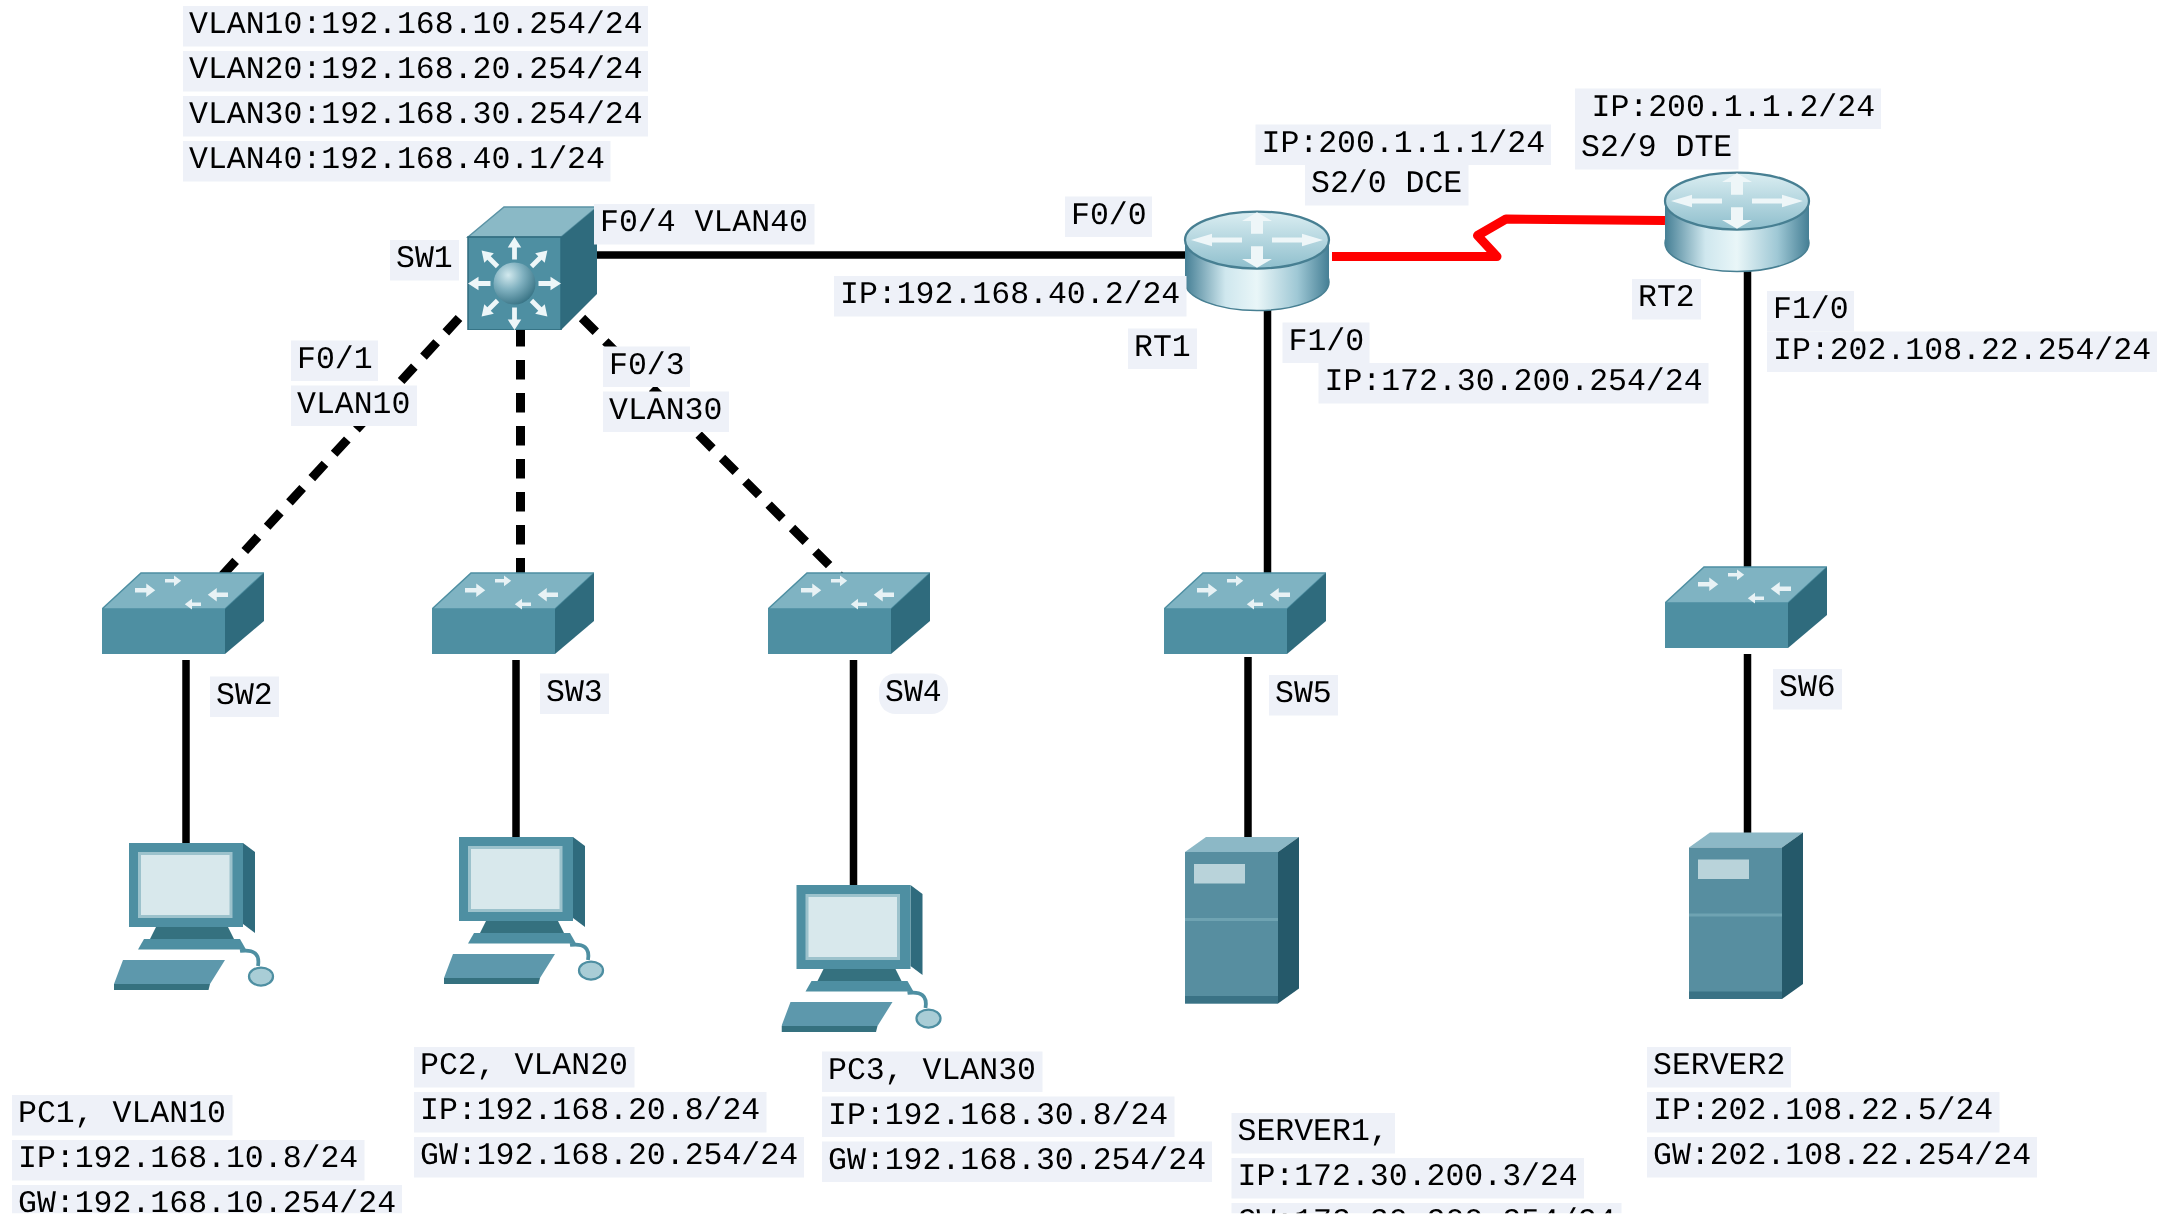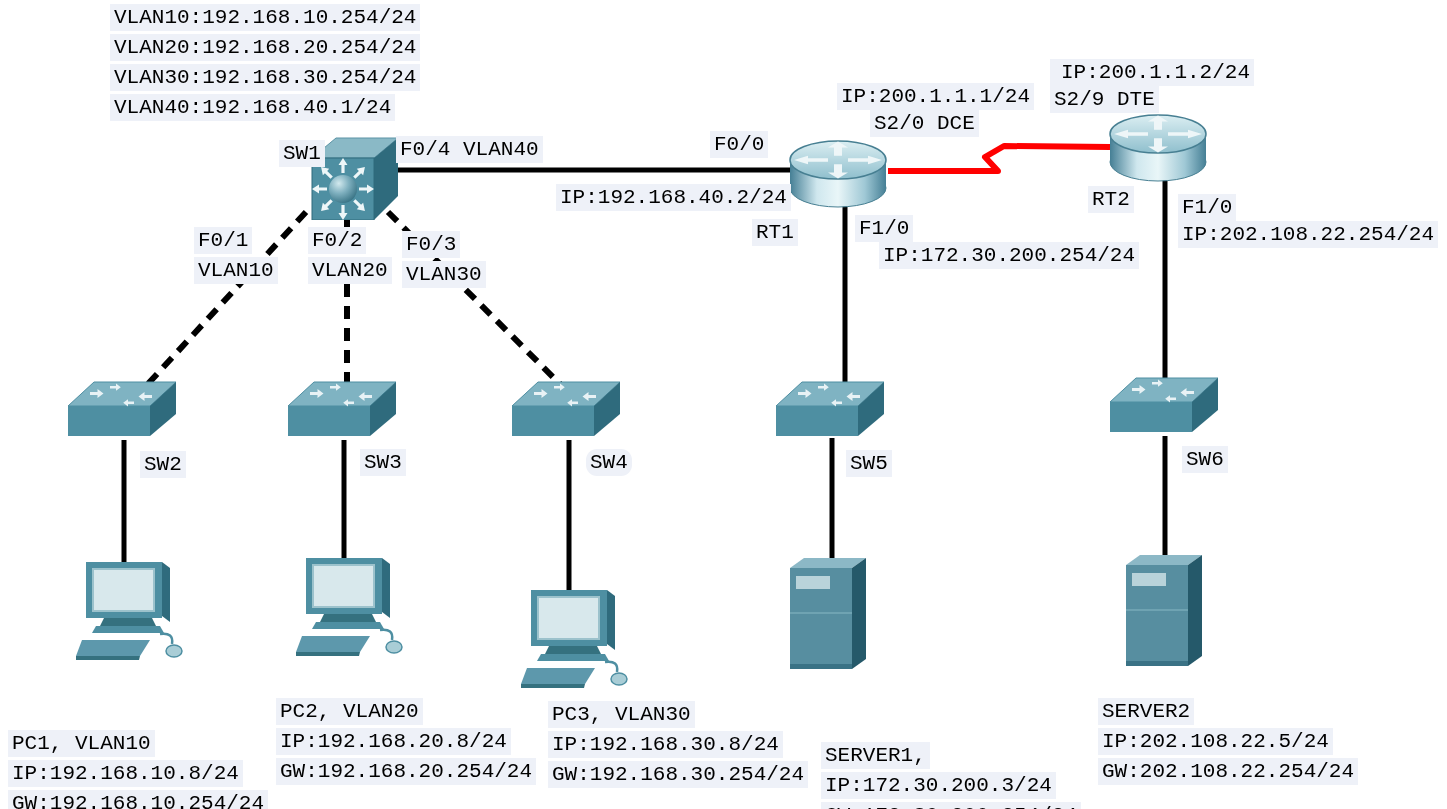--- a/index.html
+++ b/index.html
@@ -231,52 +231,48 @@
     <svg width="84" height="118" viewBox="0 0 84 118">
       <polygon points="4,12 18,2 80,2 66,12" fill="#8cb8c6"></polygon>
       <polygon points="66,12 80,2 80,103 66,113" fill="#25596a"></polygon>
       <rect x="4" y="12" width="62" height="101" fill="#578ea0"></rect>
       <rect x="10" y="20" width="34" height="13" fill="#b9d3da"></rect>
       <line x1="4" y1="57" x2="66" y2="57" stroke="#6fa3b2" stroke-width="2"></line>
       <rect x="4" y="108" width="62" height="5" fill="#3a7285"></rect>
     </svg>
   </div>
 
-  <div class="lbl-block" style="left:110px;top:4px;">
+  <div class="lbl-block" style="left:122px;top:4px;">
     <div class="lbl-line">VLAN10:192.168.10.254/24</div>
     <div class="lbl-line">VLAN20:192.168.20.254/24</div>
     <div class="lbl-line">VLAN30:192.168.30.254/24</div>
     <div class="lbl-line">VLAN40:192.168.40.1/24</div>
   </div>
 
-  <div class="lbl" style="left:260px;top:140px;margin-left:19px;">SW1</div>
+  <div class="lbl" style="left:260px;top:160px;">SW1</div>
   <div class="lbl" style="left:396px;top:136px;">F0/4 VLAN40</div>
   <div class="lbl" style="left:556px;top:184px;">IP:192.168.40.2/24</div>
   <div class="lbl" style="left:710px;top:131px;">F0/0</div>
 
   <div class="lbl" style="left:837px;top:83px;">IP:200.1.1.1/24</div>
   <div class="lbl" style="left:870px;top:110px;">S2/0 DCE</div>
   <div class="lbl" style="left:752px;top:219px;">RT1</div>
   <div class="lbl" style="left:855px;top:215px;">F1/0</div>
   <div class="lbl" style="left:855px;top:242px;margin-left:24px;">IP:172.30.200.254/24</div>
 
   <div class="lbl" style="left:1050px;top:59px;padding-left:11px;">IP:200.1.1.2/24</div>
   <div class="lbl" style="left:1050px;top:86px;">S2/9 DTE</div>
   <div class="lbl" style="left:1088px;top:186px;">RT2</div>
   <div class="lbl" style="left:1178px;top:194px;">F1/0</div>
   <div class="lbl" style="left:1178px;top:221px;">IP:202.108.22.254/24</div>
 
   <div class="lbl-block" style="left:194px;top:227px;">
     <div class="lbl-line">F0/1</div>
     <div class="lbl-line">VLAN10</div>
   </div>
-  <div class="lbl-block" style="left:308px;top:227px;">
-    <div class="lbl-line">F0/2</div>
-    <div class="lbl-line">VLAN20</div>
-  </div>
   <div class="lbl-block" style="left:402px;top:231px;">
     <div class="lbl-line">F0/3</div>
     <div class="lbl-line">VLAN30</div>
   </div>
 
   <div class="lbl" style="left:140px;top:451px;">SW2</div>
   <div class="lbl" style="left:360px;top:449px;">SW3</div>
   <div class="lbl" style="left:586px;top:449px;border-radius:11px;">SW4</div>
   <div class="lbl" style="left:846px;top:450px;">SW5</div>
   <div class="lbl" style="left:1182px;top:446px;">SW6</div>

